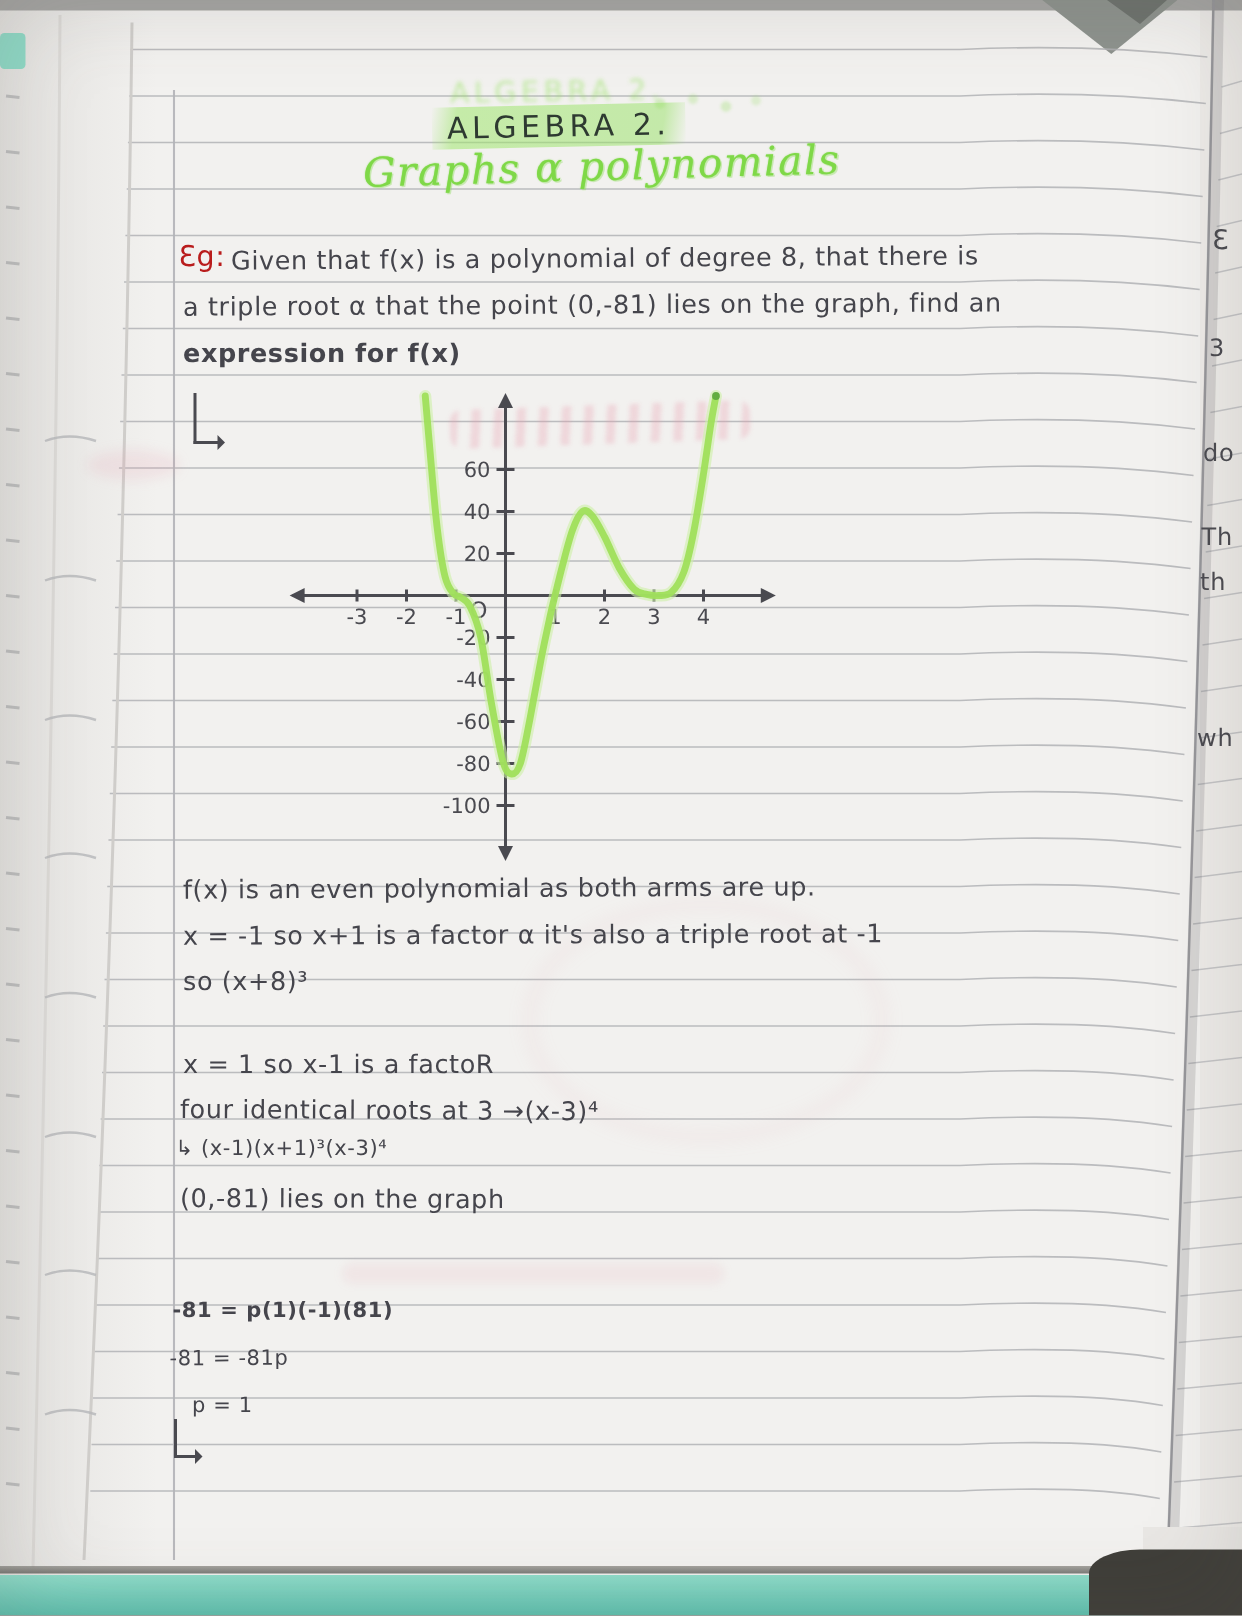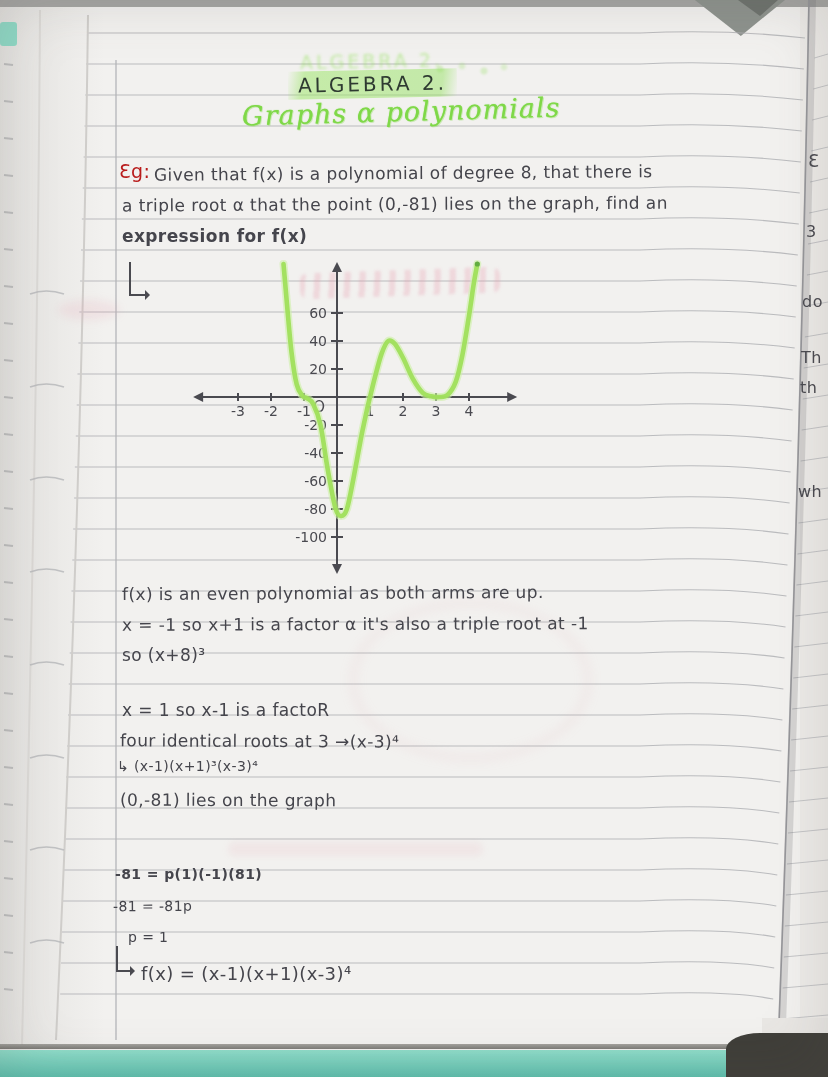--- a/index.html
+++ b/index.html
@@ -262,21 +262,20 @@
   <div class="txt hand" style="left:122px;top:700px;text-align:center;">x = 1   so   x-1   is a factoR</div>
   <div class="txt hand" style="left:120px;top:731px;transform:rotate(.3deg);">four identical roots at 3 →(x-3)⁴</div>
   <div class="txt eq" style="left:117px;top:758px;">↳ (x-1)(x+1)³(x-3)⁴</div>
   <div class="txt hand" style="left:120px;top:790px;transform:rotate(.2deg);">(0,-81) lies on the graph</div>
 
   <div class="txt eq" style="left:115px;top:866px;font-weight:bold;">-81 = p(1)(-1)(81)</div>
   <div class="txt eq" style="left:113px;top:898px;transform:rotate(-.3deg);">-81 = -81p</div>
   <div class="txt eq" style="left:128px;top:929px;">p = 1</div>
 
   <div class="elbow" id="arrow-final"></div>
-  <div class="txt eq" style="left:141px;top:963px;font-size:18px;">f(x) = (x-1)(x+1)(x-3)⁴</div>
 
   <div class="frag red" style="left:808px;top:150px;font-size:18px;">Ɛ</div>
   <div class="frag" style="left:806px;top:222px;">3</div>
   <div class="frag" style="left:802px;top:292px;">do</div>
   <div class="frag" style="left:801px;top:348px;">Th</div>
   <div class="frag" style="left:800px;top:378px;">th</div>
   <div class="frag" style="left:798px;top:438px;margin-top:44px;">wh</div>
 
   <div class="under-page-corner"></div>
   <div class="bottom-edge-line"></div>

